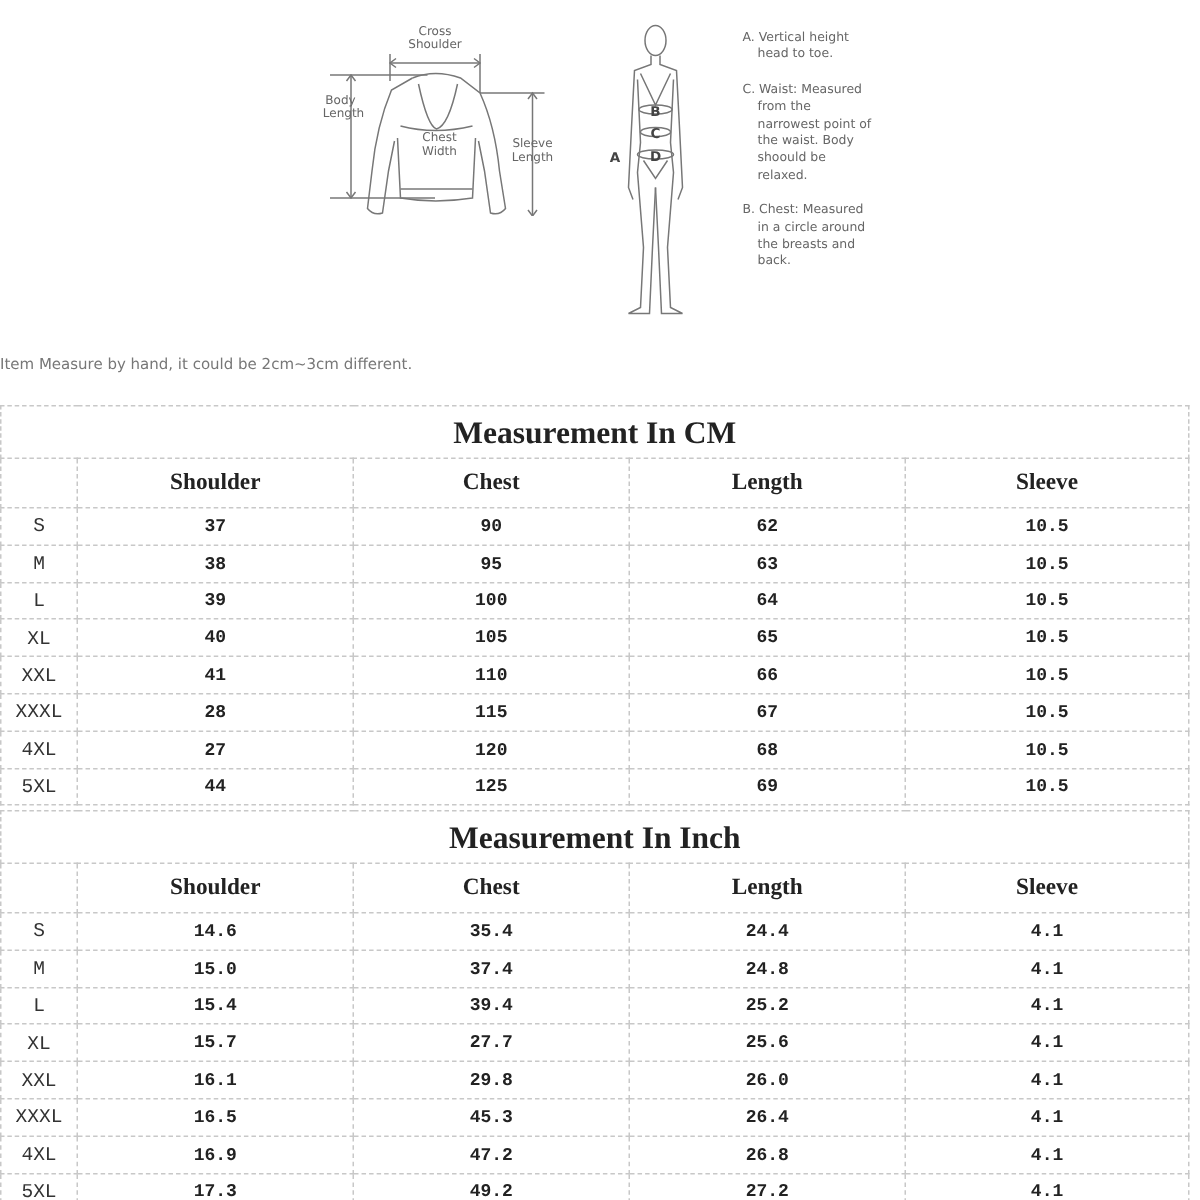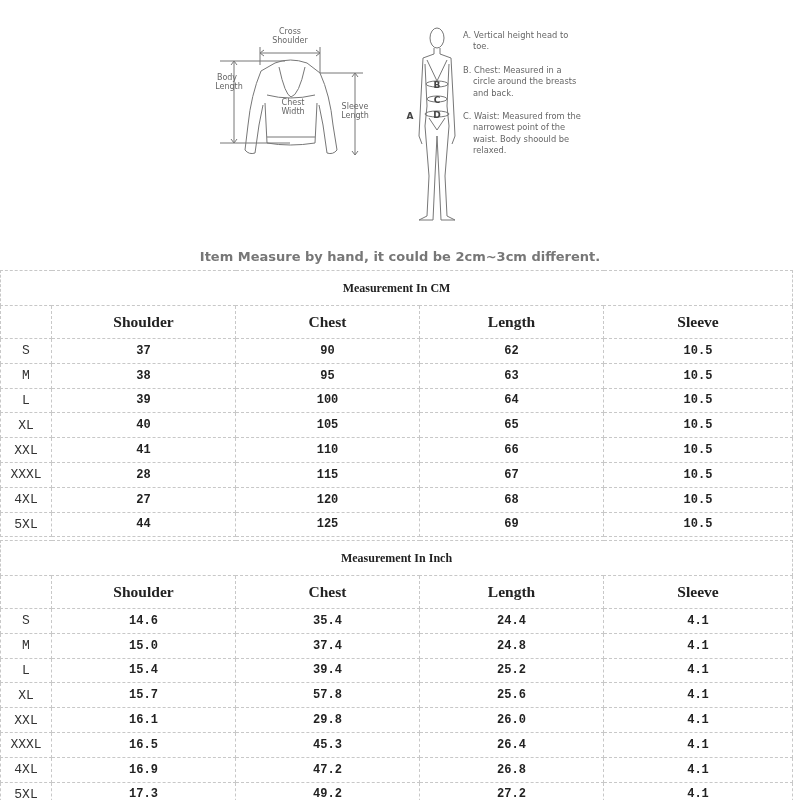--- a/index.html
+++ b/index.html
@@ -1,26 +1,26 @@
 <!DOCTYPE html>
 <html><head>
 <meta charset="utf-8">
 <style>
   html,body{margin:0;padding:0;background:#fff;}
   body{width:800px;height:800px;position:relative;overflow:hidden;font-family:"DejaVu Sans",sans-serif;}
-  .diagram{position:absolute;left:0;top:11px;width:672px;height:260px;}
+  .diagram{position:absolute;left:0;top:0;width:672px;height:260px;}
   .garment-fig{position:absolute;left:215px;top:14px;width:160px;height:130px;}
   .body-fig{position:absolute;left:405px;top:15px;width:60px;height:200px;}
   .notes{position:absolute;left:463px;top:19px;width:120px;font-size:8.3px;line-height:11.4px;color:#666;}
-  .note{margin-bottom:12px;}
+  .note{margin-bottom:12px;margin-left:32px;}
   .note .t{padding-left:10px;text-indent:-10px;}
-  .disclaimer{position:absolute;left:0;width:800px;top:238px;text-align:center;font-size:13px;color:#777;font-weight:bold;}
+  .disclaimer{position:absolute;left:0;width:800px;top:238px;font-size:10px;color:#777;}
   table.mt{position:absolute;left:0;width:792px;border-collapse:collapse;table-layout:fixed;}
   table.mt td{border:1px dashed #c8c8c8;text-align:center;padding:0;color:#222;}
-  .ttl{font-family:"Liberation Serif","DejaVu Serif",serif;font-weight:bold;font-size:12px;color:#777;height:34px;}
+  .ttl{font-family:"Liberation Serif","DejaVu Serif",serif;font-weight:bold;font-size:21px;color:#777;height:34px;}
   .hdr td{font-family:"Liberation Serif","DejaVu Serif",serif;font-weight:bold;font-size:15.5px;color:#777;height:32px;}
   .row td{font-family:"Liberation Mono","DejaVu Sans Mono",monospace;font-weight:bold;font-size:12px;height:23.8px;}
   .row td.sz{font-weight:normal;font-size:13px;color:#333;font-family:"Liberation Mono","DejaVu Sans Mono",monospace;}
 </style>
 </head>
 <body>
 
 <div class="diagram">
 
   <svg class="garment-fig" viewBox="0 0 160 130" width="160" height="130">
@@ -77,24 +77,24 @@
     <text x="32" y="77" font-size="9" font-weight="bold" fill="#444" text-anchor="middle" font-family="DejaVu Sans, sans-serif">C</text>
     <text x="32" y="92" font-size="9" font-weight="bold" fill="#444" text-anchor="middle" font-family="DejaVu Sans, sans-serif">D</text>
     <text x="5" y="93" font-size="9" font-weight="bold" fill="#444" text-anchor="middle" font-family="DejaVu Sans, sans-serif">A</text>
   </svg>
 
   <div class="notes">
     <div class="note">
         <div class="t">A. Vertical height head to toe.</div>
       </div>
     <div class="note">
-        <div class="t">B. Chest: Measured in a circle around the breasts and back.</div>
+        <div class="t">C. Waist: Measured from the narrowest point of the waist. Body shoould be relaxed.</div>
       </div>
     <div class="note">
-        <div class="t">C. Waist: Measured from the narrowest point of the waist. Body shoould be relaxed.</div>
+        <div class="t">B. Chest: Measured in a circle around the breasts and back.</div>
       </div>
   </div>
 
   <div class="disclaimer">Item Measure by hand, it could be 2cm~3cm different.</div>
 </div>
 
 <table class="mt" style="top:270px;">
   <colgroup>
       <col style="width:51px">
       <col style="width:184px">
@@ -212,21 +212,21 @@
       <tr class="row">
         <td class="sz">L</td>
         <td>15.4</td>
         <td>39.4</td>
         <td>25.2</td>
         <td>4.1</td>
       </tr>
       <tr class="row">
         <td class="sz">XL</td>
         <td>15.7</td>
-        <td>57.8</td>
+        <td>27.7</td>
         <td>25.6</td>
         <td>4.1</td>
       </tr>
       <tr class="row">
         <td class="sz">XXL</td>
         <td>16.1</td>
         <td>29.8</td>
         <td>26.0</td>
         <td>4.1</td>
       </tr>

